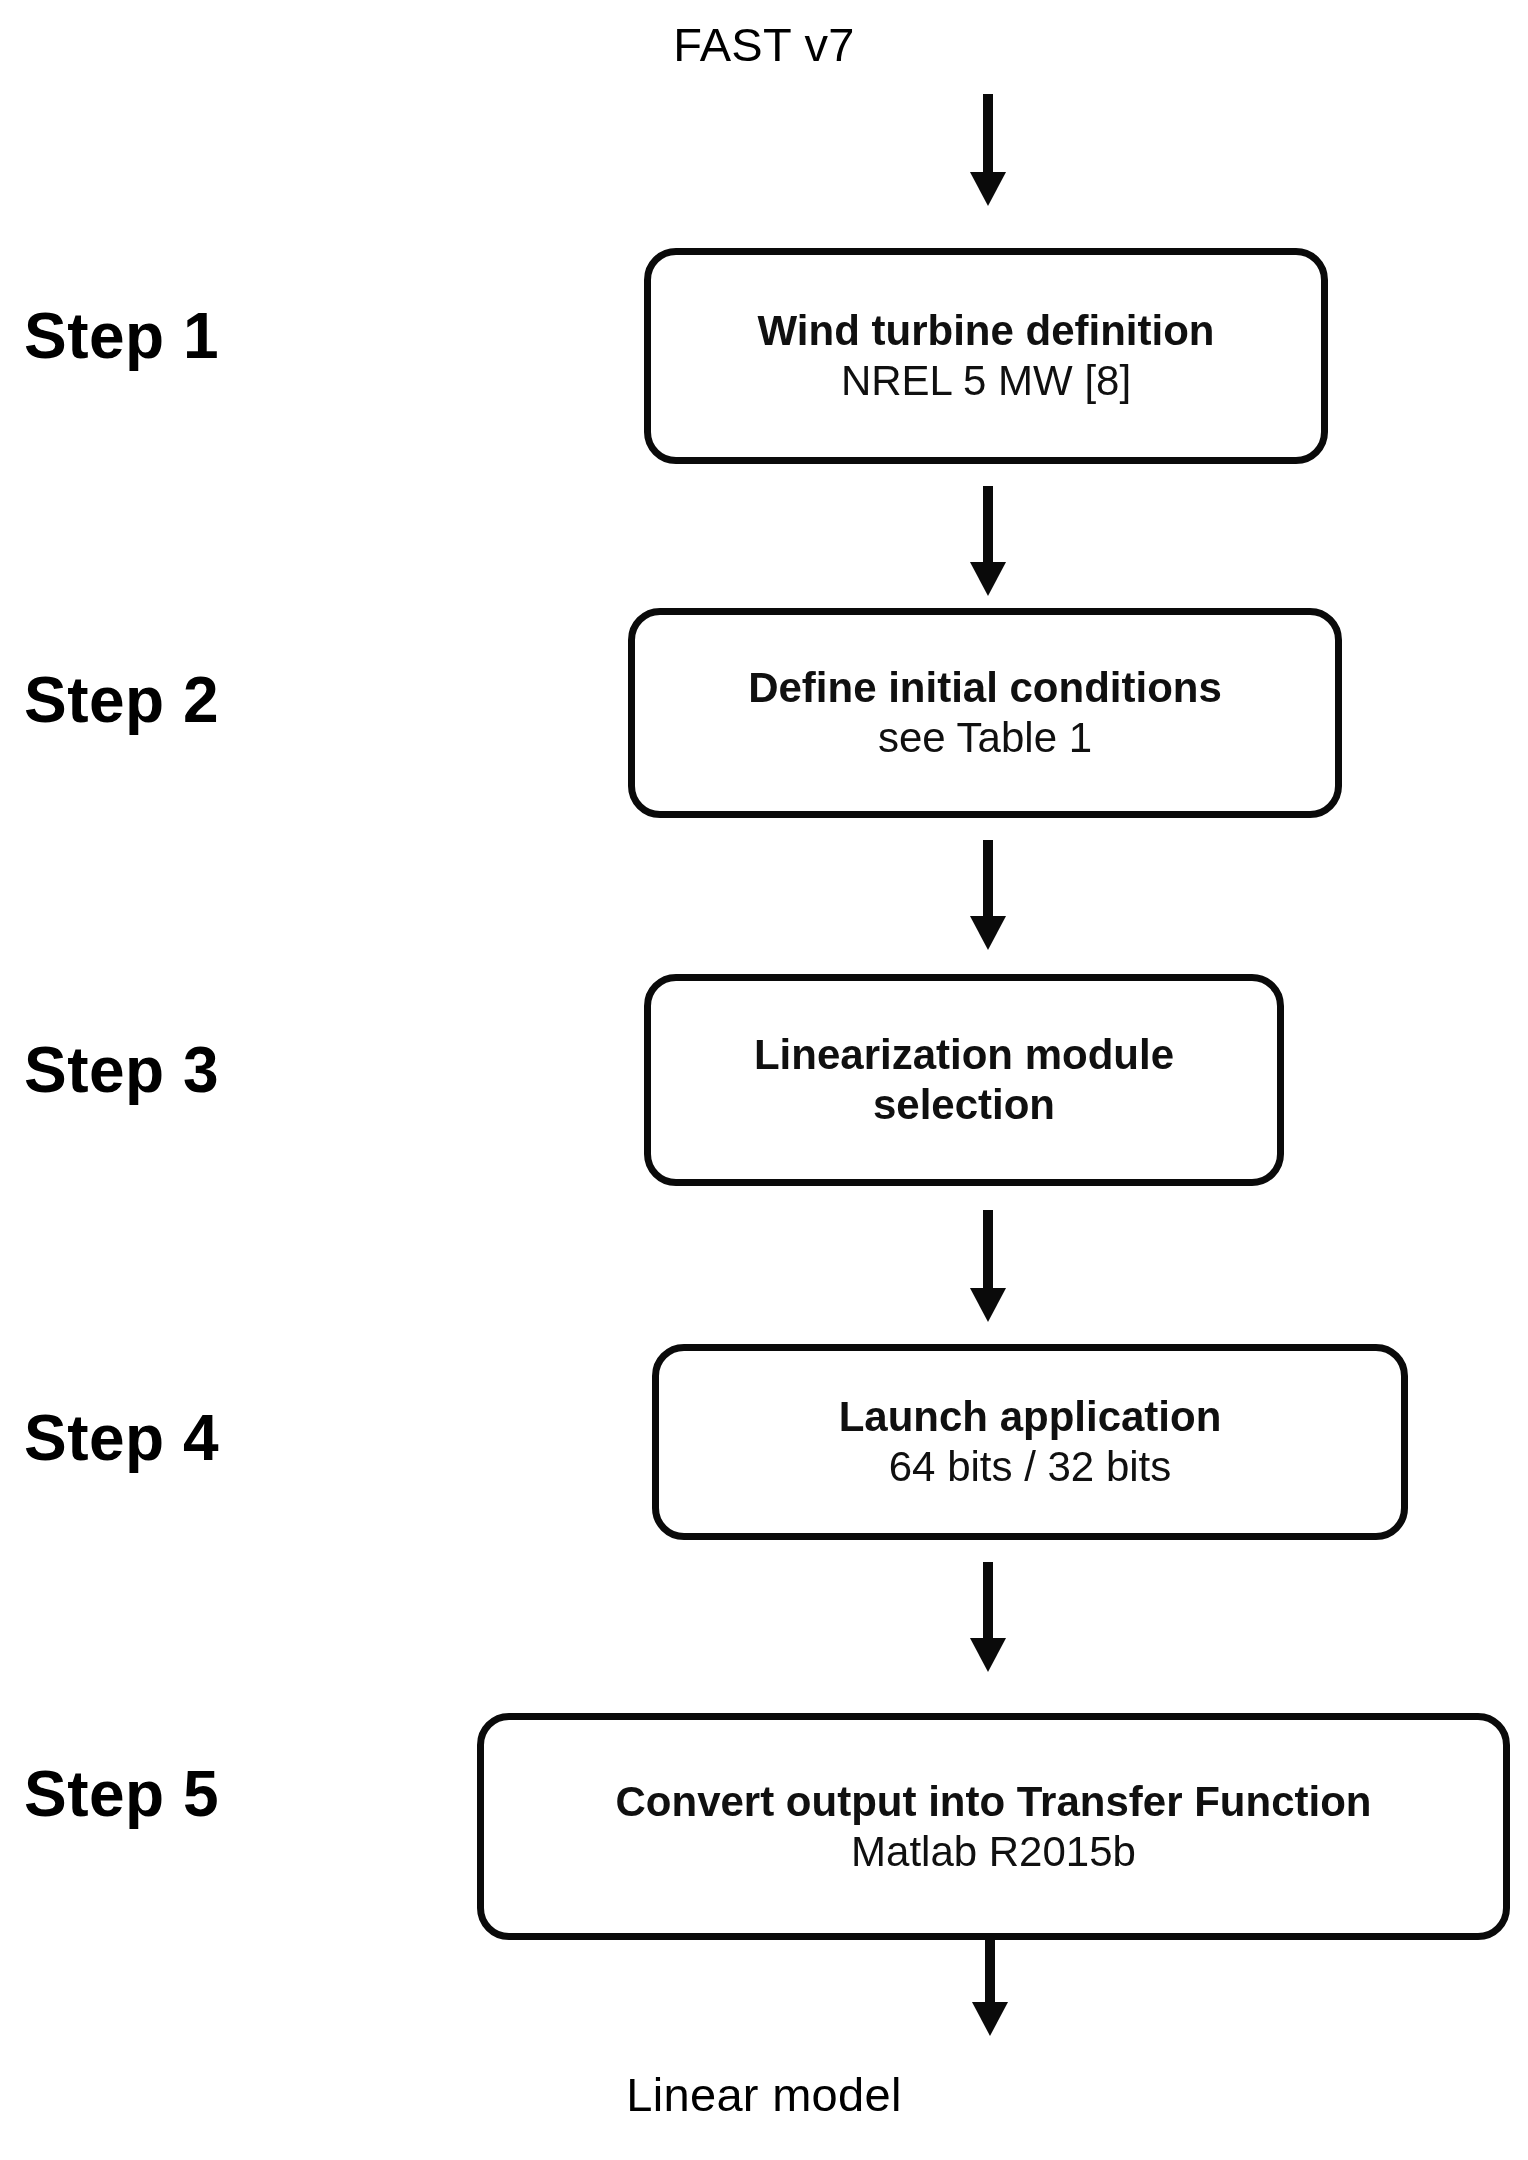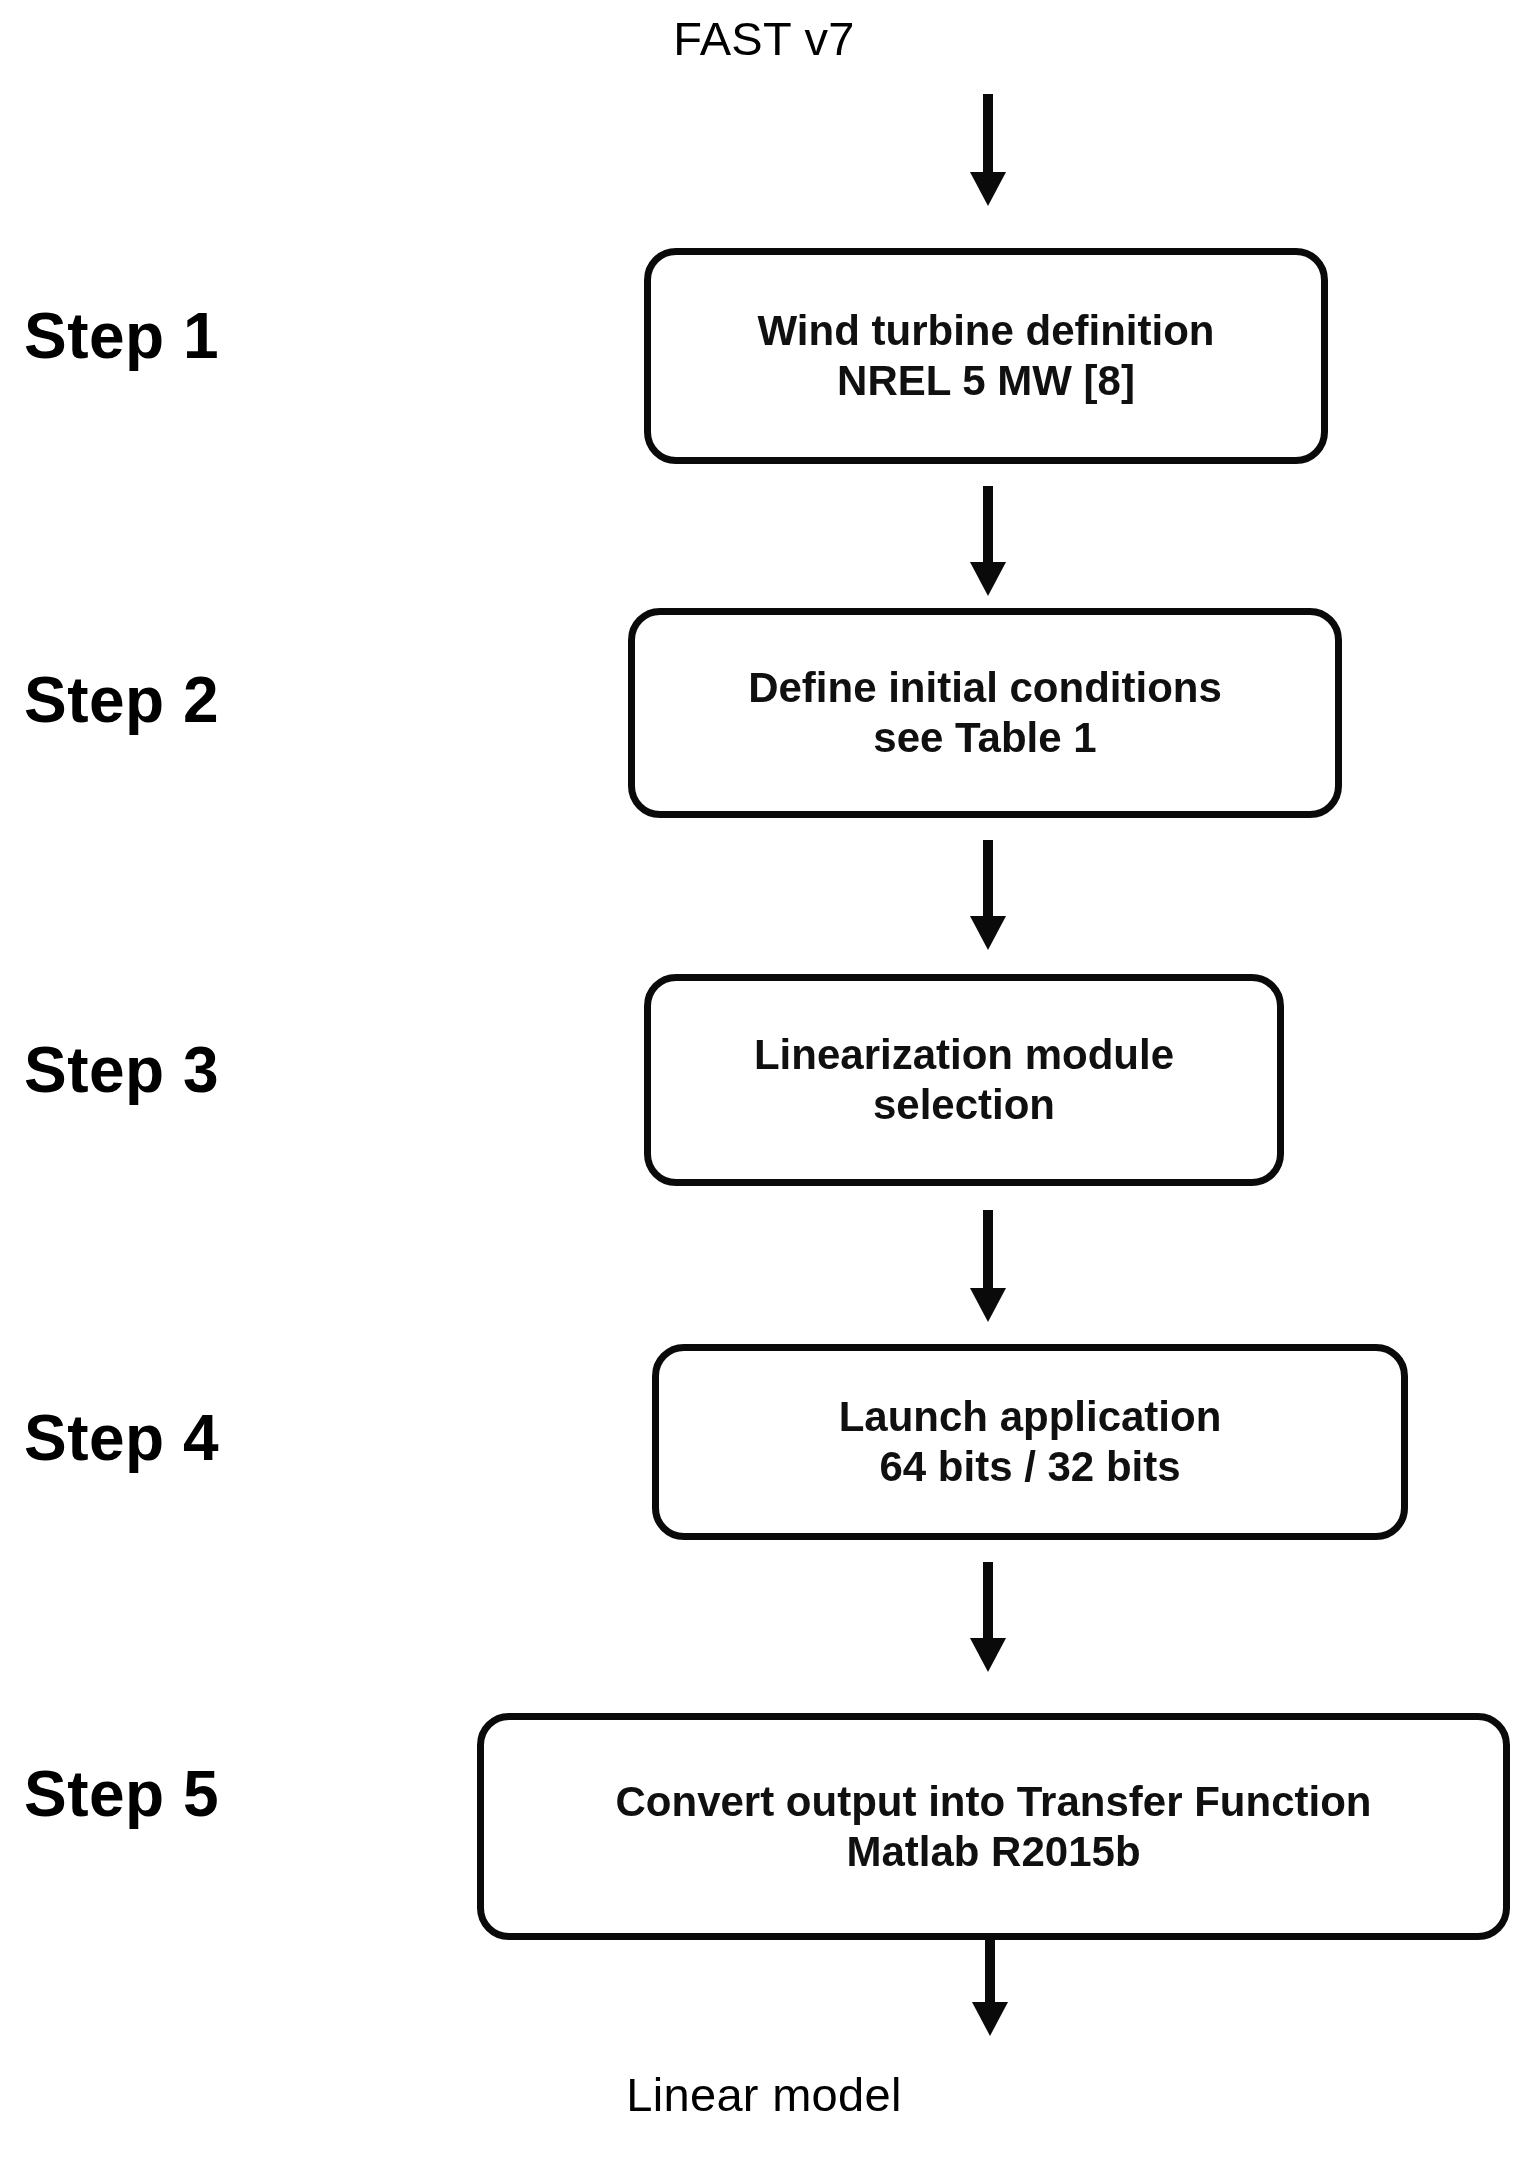--- a/index.html
+++ b/index.html
@@ -25,21 +25,21 @@
     left: 0;
     width: 1528px;
     text-align: center;
     font-size: 47px;
     font-weight: 400;
     line-height: 1.05;
     letter-spacing: 0.3px;
     color: #000000;
     white-space: nowrap;
   }
-  #start-label { top: 14px; }
+  #start-label { top: 20px; }
   #end-label   { top: 2070px; }
 
   
   .step-label {
     position: absolute;
     left: 24px;
     font-size: 64px;
     font-weight: 700;
     line-height: 1;
     color: #000000;
@@ -63,21 +63,21 @@
   }
   .box-line-primary {
     font-size: 42px;
     font-weight: 700;
     line-height: 1.18;
     color: #101010;
     white-space: nowrap;
   }
   .box-line-secondary {
     font-size: 42px;
-    font-weight: 700;
+    font-weight: 400;
     line-height: 1.18;
     color: #101010;
     white-space: nowrap;
   }
   .box-line-secondary.bold-variant {
     font-weight: 700;
   }
 
   
   .arrow {

